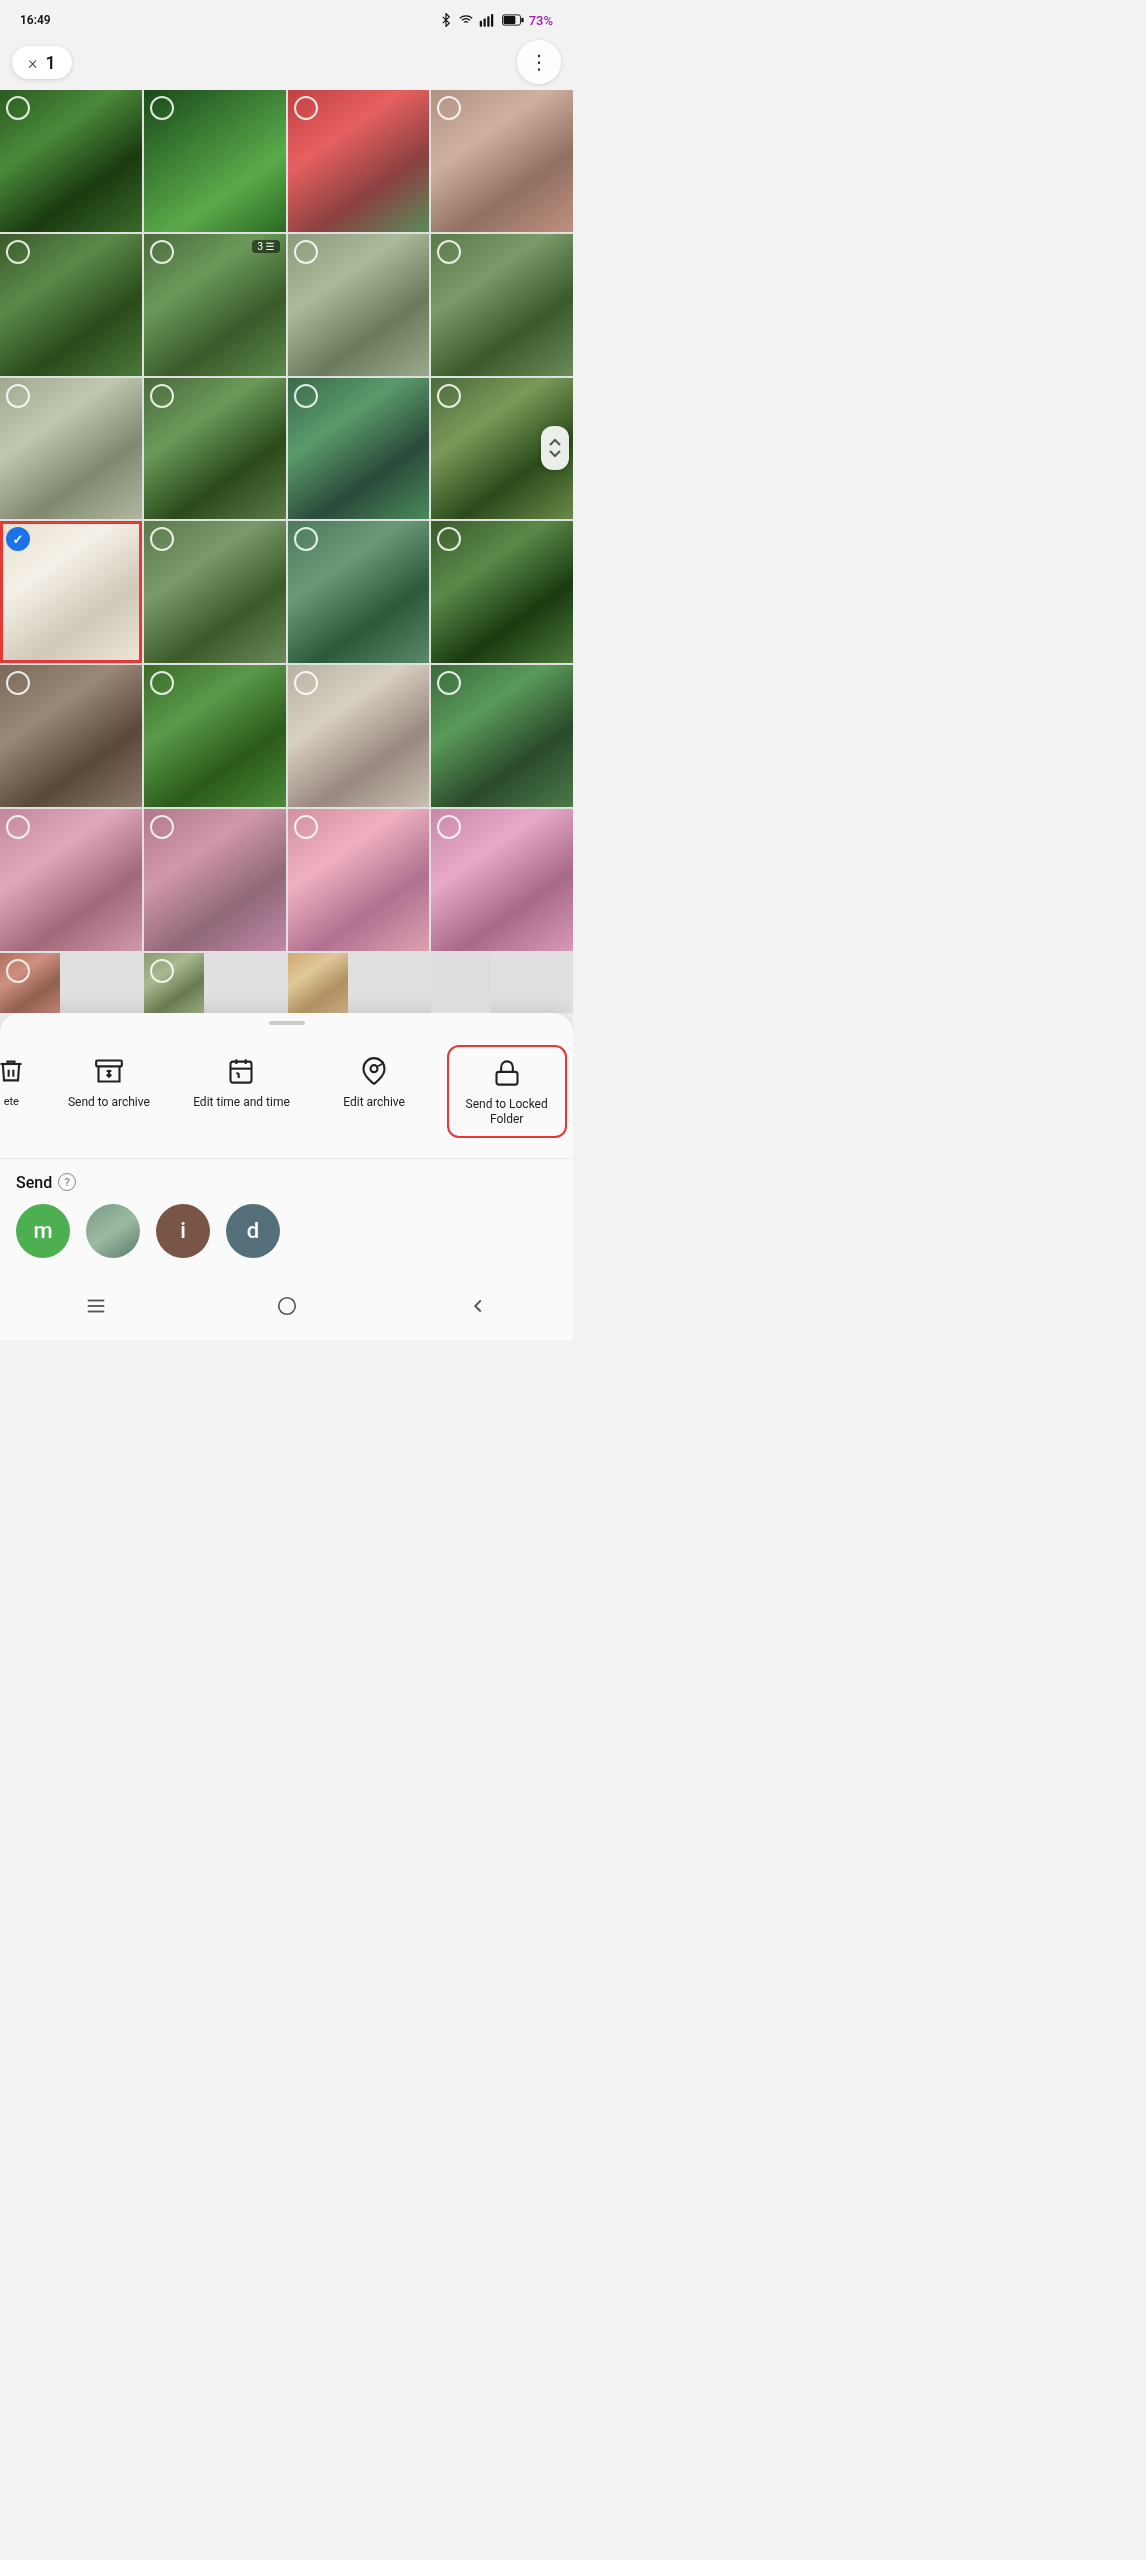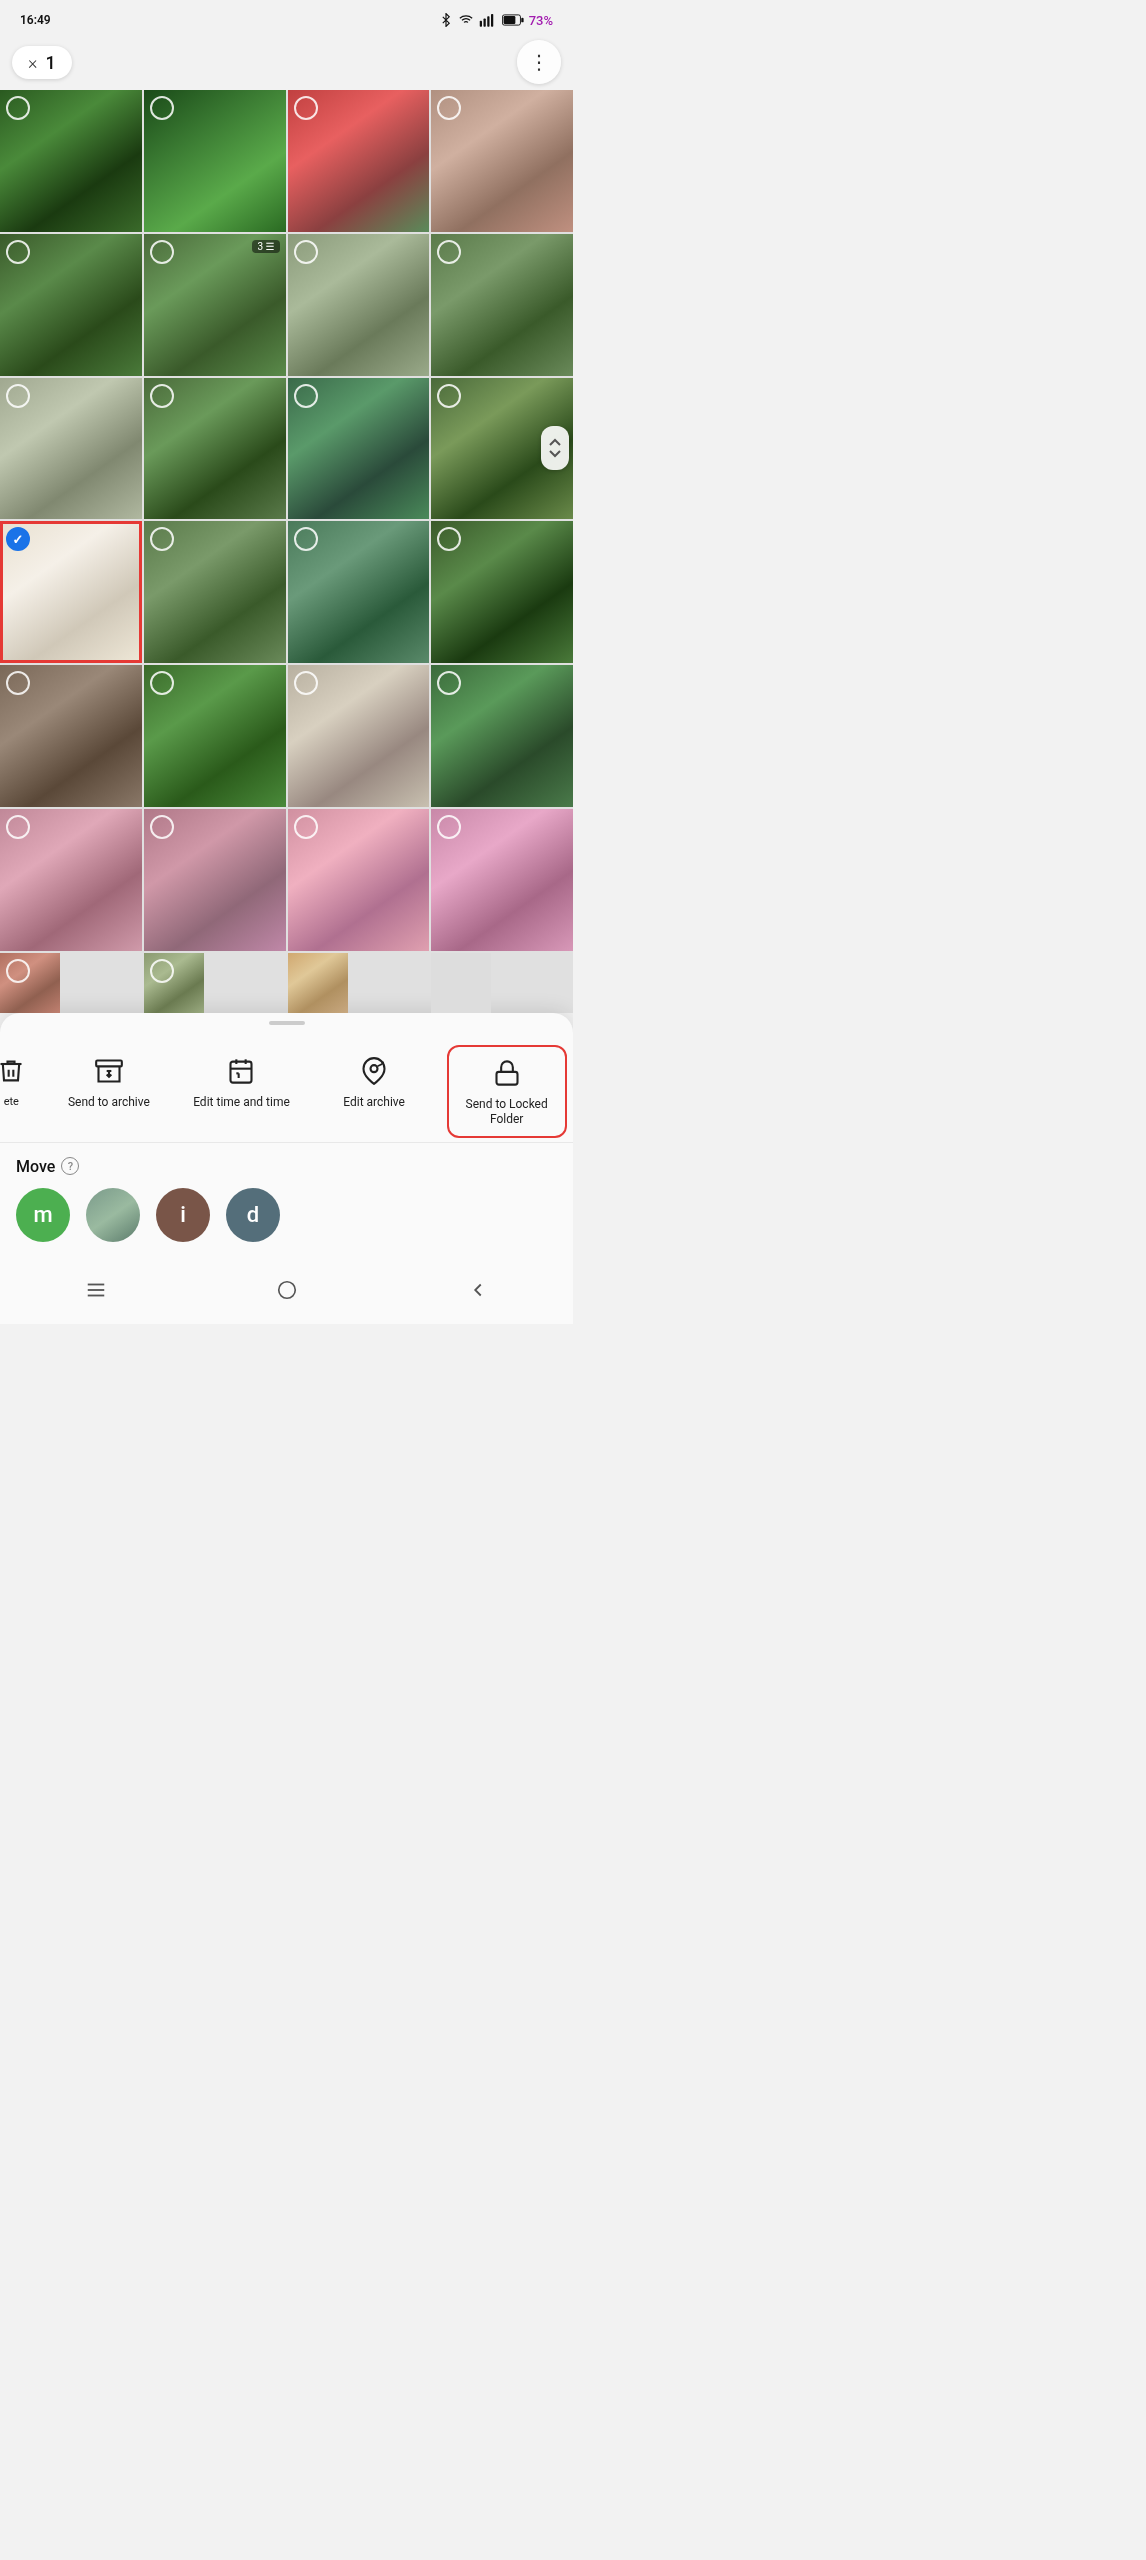--- a/index.html
+++ b/index.html
@@ -158,21 +158,21 @@
       width: 36px;
       height: 4px;
       background: #ccc;
       border-radius: 2px;
       margin: 0 auto 12px;
     }
     .action-row {
       display: flex;
       align-items: flex-start;
       justify-content: space-around;
-      padding: 8px 0 4px;
+      padding: 8px 0 20px;
       border-bottom: 1px solid #e8e8e8;
     }
     .action-item {
       display: flex;
       flex-direction: column;
       align-items: center;
       gap: 6px;
       width: 120px;
       padding: 8px 4px;
       position: relative;
@@ -509,21 +509,21 @@
           <path d="M7 11V7a5 5 0 0 1 10 0v4"></path>
         </svg>
       </div>
       <span class="action-label">Send to Locked Folder</span>
     </div>
 
   </div>
 
   <div class="send-section">
     <div class="send-title">
-      <span>Move</span>
+      <span>Send</span>
       <div class="send-help-icon">
         <span>?</span>
       </div>
     </div>
     <div class="contacts-row">
 
       <div class="contact-item">
         <div class="contact-avatar" style="background:#4CAF50;">
           <span>m</span>
         </div>

